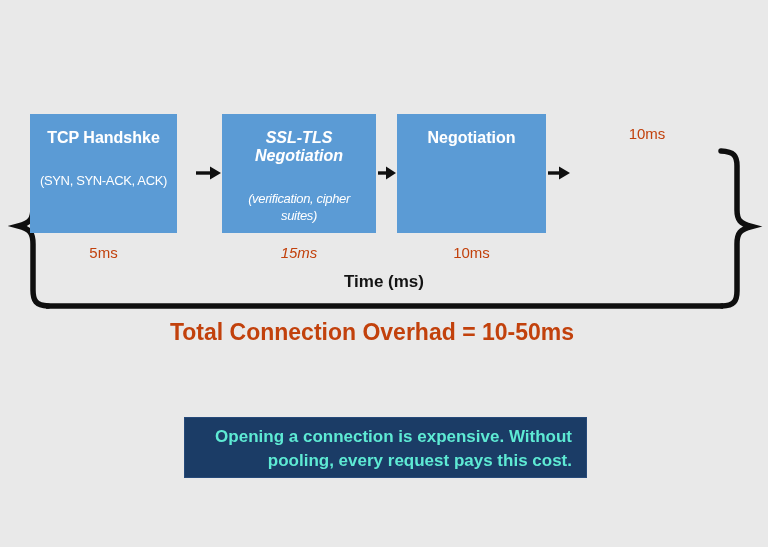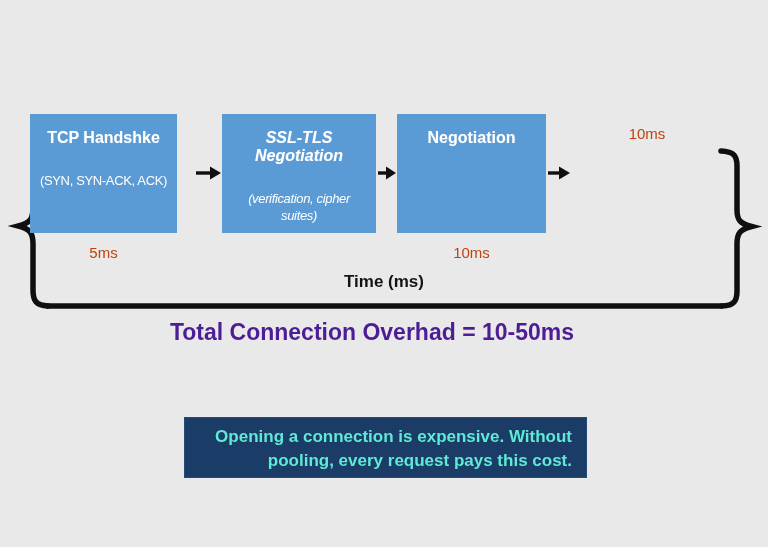--- a/index.html
+++ b/index.html
@@ -66,21 +66,21 @@
     color: #141414;
   }
   .total-label {
     position: absolute;
     top: 319px;
     left: 0;
     width: 744px;
     text-align: center;
     font-weight: bold;
     font-size: 23px;
-    color: #4c1d95;
+    color: #c2410c;
   }
   .banner {
     position: absolute;
     left: 184px;
     top: 417px;
     width: 403px;
     height: 61px;
     box-sizing: border-box;
     background: #1b3c66;
     border: 1px solid #264a7a;
@@ -132,20 +132,21 @@
     <div class="stage-time">5ms</div>
   </div>
 
   <div class="stage" style="left:222px;width:154px;font-style:italic;">
     <div class="box">
       <div class="box-title">SSL-TLS
 Negotiation</div>
       <div class="box-sub">(verification, cipher
 suites)</div>
     </div>
+    <div class="stage-time">15ms</div>
   </div>
 
   <div class="stage" style="left:397px;width:149px;">
     <div class="box">
       <div class="box-title">Negotiation</div>
     </div>
     <div class="stage-time">10ms</div>
   </div>
 
   <div class="stage" style="left:571px;width:152px;">

